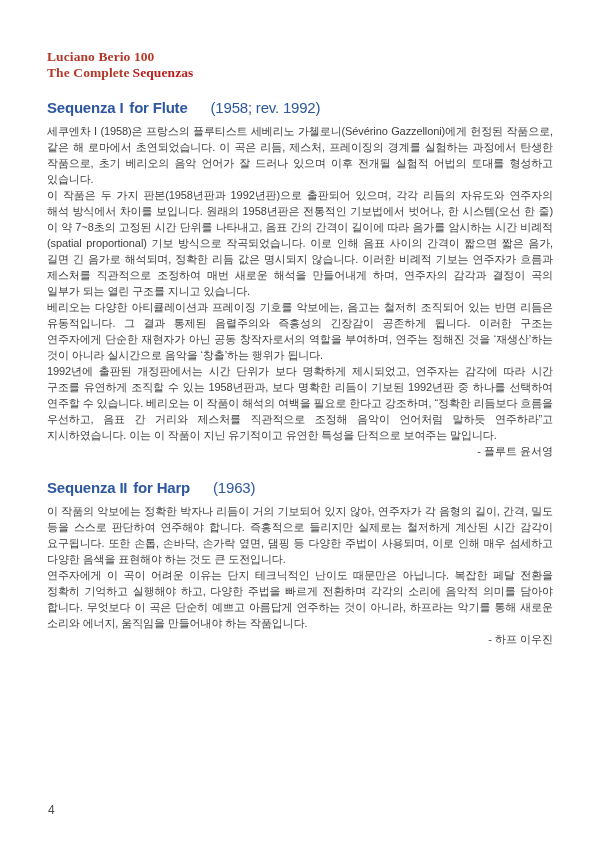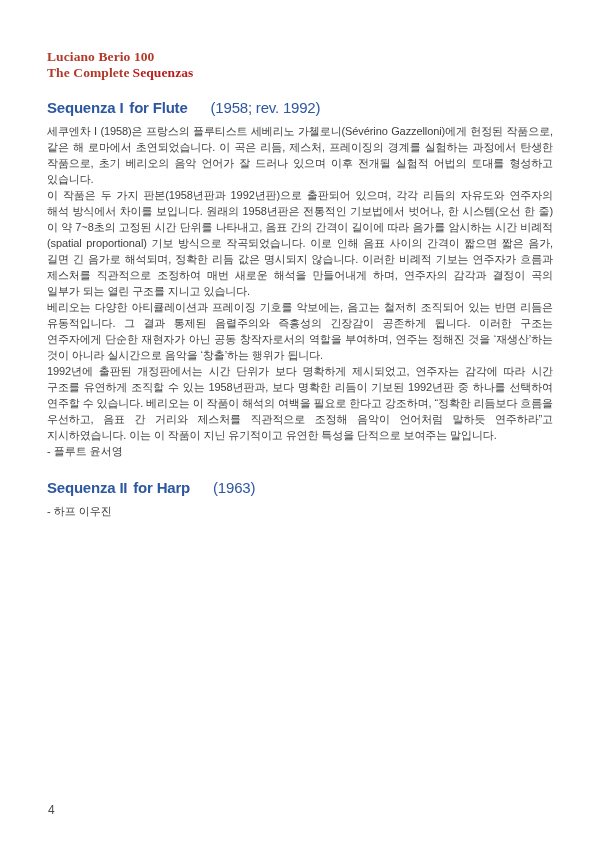--- a/index.html
+++ b/index.html
@@ -65,21 +65,21 @@
     line-height: 16px;
     color: #3e3e3e;
     text-align: justify;
     word-break: keep-all;
     letter-spacing: -0.1px;
   }
   .attribution {
     font-size: 11px;
     line-height: 17px;
     color: #3e3e3e;
-    text-align: left;
+    text-align: right;
     margin: 0 0 16px 0;
   }
   .page-number {
     position: absolute;
     left: 48px;
     top: 803px;
     font-size: 12px;
     line-height: 14px;
     color: #4a4a4a;
   }
@@ -98,18 +98,20 @@
     <h2 class="piece-title"><span class="pt-main">Sequenza I</span><span class="pt-sub">for Flute</span><span class="pt-year">(1958; rev. 1992)</span></h2>
     <p>세쿠엔차 I (1958)은 프랑스의 플루티스트 세베리노 가첼로니(Sévérino Gazzelloni)에게 헌정된 작품으로, 같은 해 로마에서 초연되었습니다. 이 곡은 리듬, 제스처, 프레이징의 경계를 실험하는 과정에서 탄생한 작품으로, 초기 베리오의 음악 언어가 잘 드러나 있으며 이후 전개될 실험적 어법의 토대를 형성하고 있습니다.</p>
     <p>이 작품은 두 가지 판본(1958년판과 1992년판)으로 출판되어 있으며, 각각 리듬의 자유도와 연주자의 해석 방식에서 차이를 보입니다. 원래의 1958년판은 전통적인 기보법에서 벗어나, 한 시스템(오선 한 줄)이 약 7~8초의 고정된 시간 단위를 나타내고, 음표 간의 간격이 길이에 따라 음가를 암시하는 시간 비례적(spatial proportional) 기보 방식으로 작곡되었습니다. 이로 인해 음표 사이의 간격이 짧으면 짧은 음가, 길면 긴 음가로 해석되며, 정확한 리듬 값은 명시되지 않습니다. 이러한 비례적 기보는 연주자가 흐름과 제스처를 직관적으로 조정하여 매번 새로운 해석을 만들어내게 하며, 연주자의 감각과 결정이 곡의 일부가 되는 열린 구조를 지니고 있습니다.</p>
     <p>베리오는 다양한 아티큘레이션과 프레이징 기호를 악보에는, 음고는 철저히 조직되어 있는 반면 리듬은 유동적입니다. 그 결과 통제된 음렬주의와 즉흥성의 긴장감이 공존하게 됩니다. 이러한 구조는 연주자에게 단순한 재현자가 아닌 공동 창작자로서의 역할을 부여하며, 연주는 정해진 것을 ‘재생산’하는 것이 아니라 실시간으로 음악을 ‘창출’하는 행위가 됩니다.</p>
     <p>1992년에 출판된 개정판에서는 시간 단위가 보다 명확하게 제시되었고, 연주자는 감각에 따라 시간 구조를 유연하게 조직할 수 있는 1958년판과, 보다 명확한 리듬이 기보된 1992년판 중 하나를 선택하여 연주할 수 있습니다. 베리오는 이 작품이 해석의 여백을 필요로 한다고 강조하며, “정확한 리듬보다 흐름을 우선하고, 음표 간 거리와 제스처를 직관적으로 조정해 음악이 언어처럼 말하듯 연주하라”고 지시하였습니다. 이는 이 작품이 지닌 유기적이고 유연한 특성을 단적으로 보여주는 말입니다.</p>
     <div class="attribution">- 플루트 윤서영</div>
   </section>
 
   <section class="piece">
     <h2 class="piece-title"><span class="pt-main">Sequenza II</span><span class="pt-sub">for Harp</span><span class="pt-year">(1963)</span></h2>
+    <p>이 작품의 악보에는 정확한 박자나 리듬이 거의 기보되어 있지 않아, 연주자가 각 음형의 길이, 간격, 밀도 등을 스스로 판단하여 연주해야 합니다. 즉흥적으로 들리지만 실제로는 철저하게 계산된 시간 감각이 요구됩니다. 또한 손톱, 손바닥, 손가락 옆면, 댐핑 등 다양한 주법이 사용되며, 이로 인해 매우 섬세하고 다양한 음색을 표현해야 하는 것도 큰 도전입니다.</p>
+    <p>연주자에게 이 곡이 어려운 이유는 단지 테크닉적인 난이도 때문만은 아닙니다. 복잡한 페달 전환을 정확히 기억하고 실행해야 하고, 다양한 주법을 빠르게 전환하며 각각의 소리에 음악적 의미를 담아야 합니다. 무엇보다 이 곡은 단순히 예쁘고 아름답게 연주하는 것이 아니라, 하프라는 악기를 통해 새로운 소리와 에너지, 움직임을 만들어내야 하는 작품입니다.</p>
     <div class="attribution">- 하프 이우진</div>
   </section>
 
   <div class="page-number">4</div>
 
 </div>
 
 </body></html>

